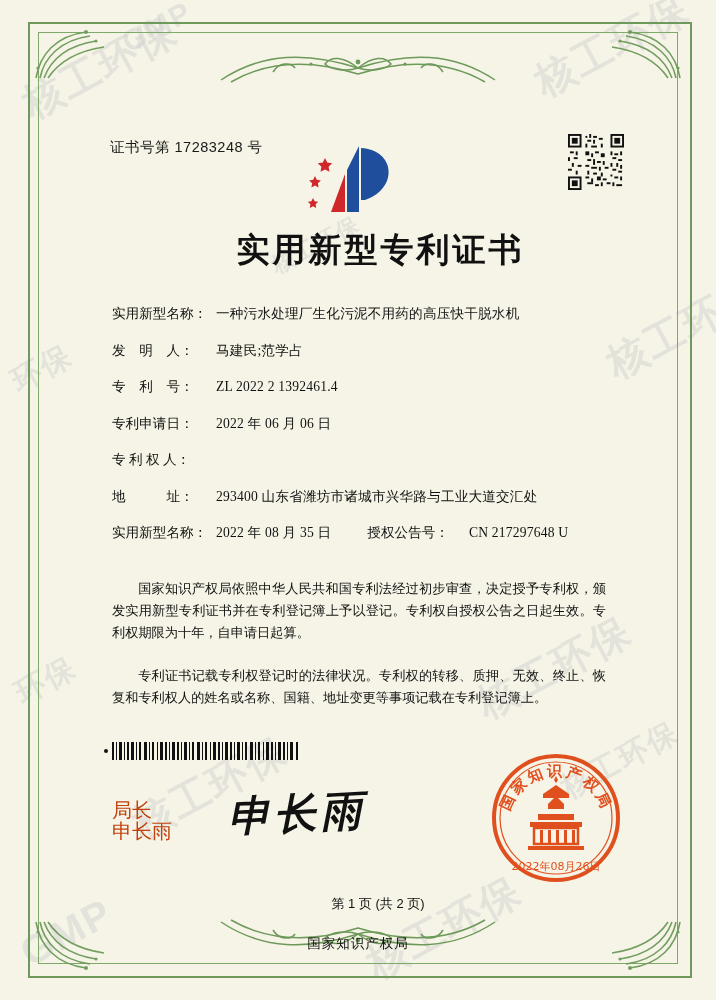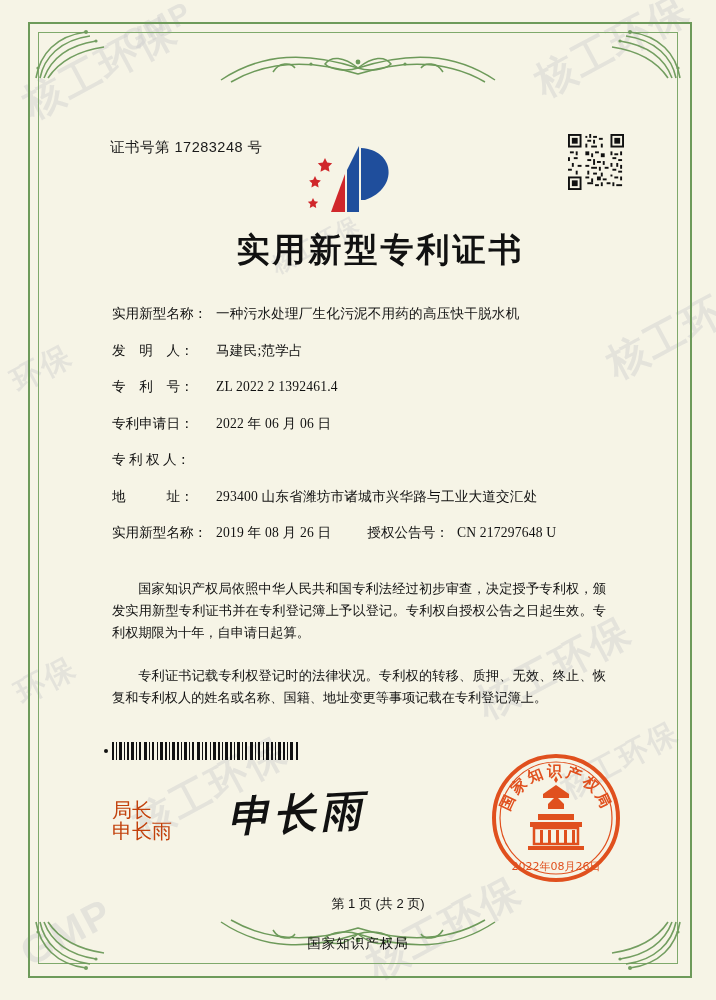--- a/index.html
+++ b/index.html
@@ -144,21 +144,21 @@
     flex: 0 0 104px;
     letter-spacing: 0px;
   }
   .fvalue {
     flex: 1;
     letter-spacing: 0.2px;
   }
   .frow.dual .fvalue { flex: 0 0 auto; }
   .frow.dual .flabel2 {
     margin-left: 36px;
-    margin-right: 8px;
+    margin-right: 20px;
   }
   .para {
     position: absolute;
     left: 112px;
     width: 494px;
     font-size: 13.2px;
     line-height: 22px;
     color: #111;
     text-align: justify;
   }
@@ -439,21 +439,21 @@
       </div>
       <div class="frow">
         <div class="flabel">专 利 权 人：</div>
       </div>
       <div class="frow">
         <div class="flabel">地　　　址：</div>
         <div class="fvalue">293400 山东省潍坊市诸城市兴华路与工业大道交汇处</div>
       </div>
       <div class="frow dual">
         <div class="flabel">实用新型名称：</div>
-        <div class="fvalue">2019 年 08 月 26 日</div>
+        <div class="fvalue">2022 年 08 月 35 日</div>
         <div class="flabel2">授权公告号：</div>
         <div class="fvalue">CN 217297648 U</div>
       </div>
     </div>
 
     <div class="para p1">
       <span class="indent"></span><span>国家知识产权局依照中华人民共和国专利法经过初步审查，决定授予专利权，颁发实用新型专利证书并在专利登记簿上予以登记。专利权自授权公告之日起生效。专利权期限为十年，自申请日起算。</span>
     </div>
     <div class="para p2">
       <span class="indent"></span><span>专利证书记载专利权登记时的法律状况。专利权的转移、质押、无效、终止、恢复和专利权人的姓名或名称、国籍、地址变更等事项记载在专利登记簿上。</span>

